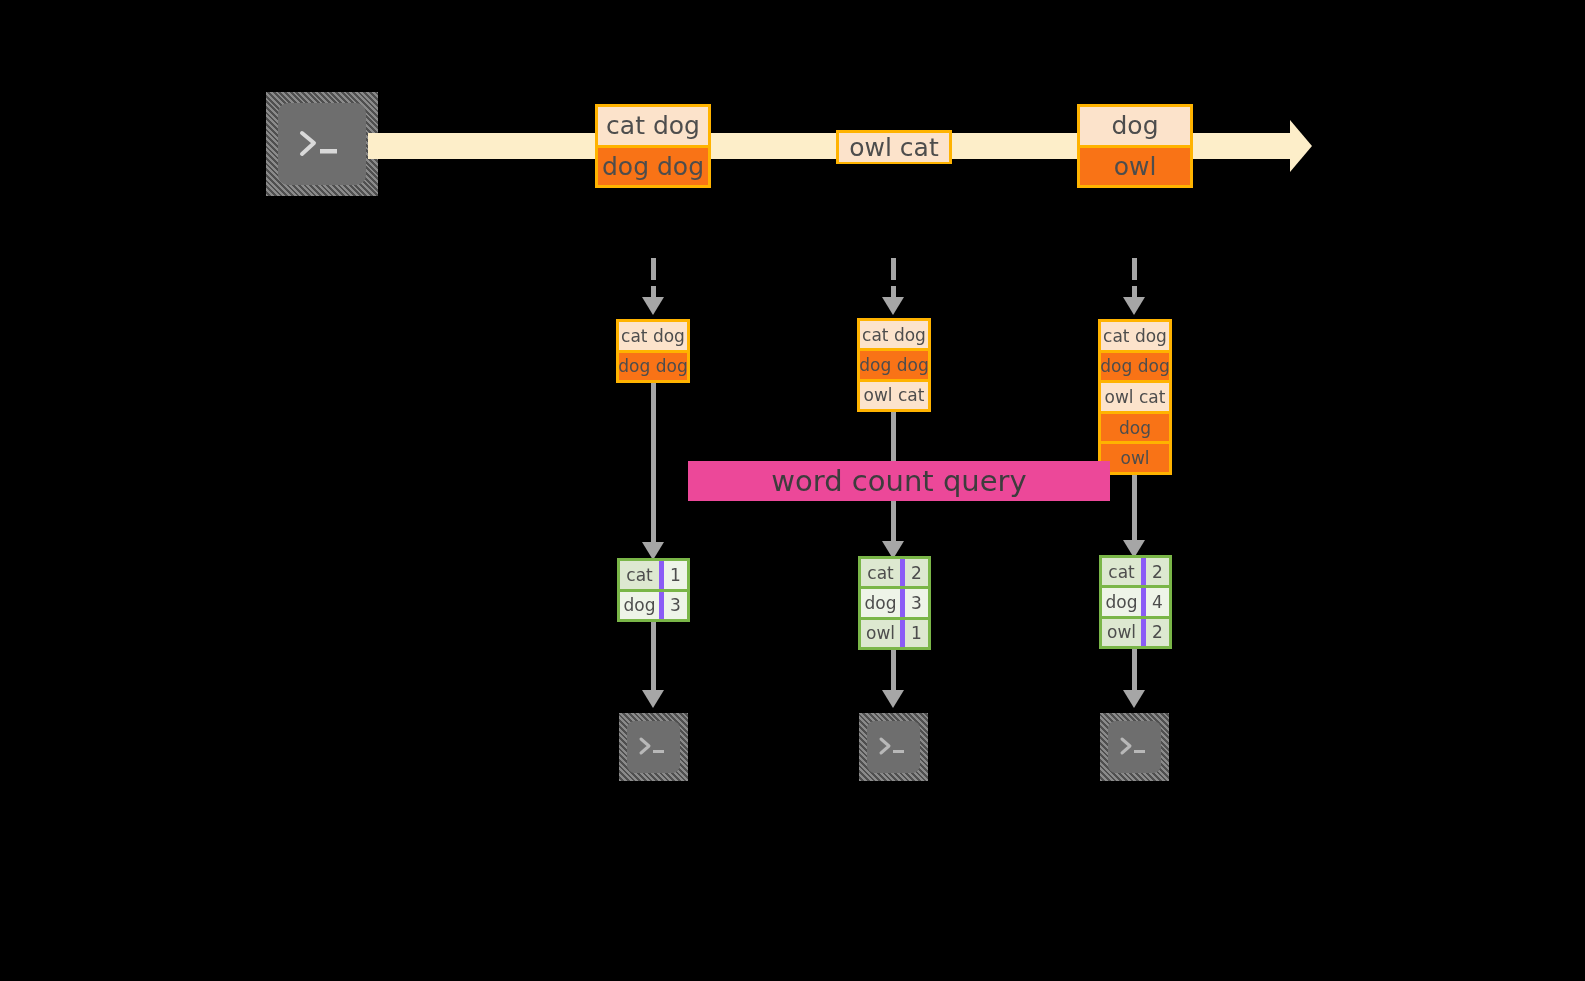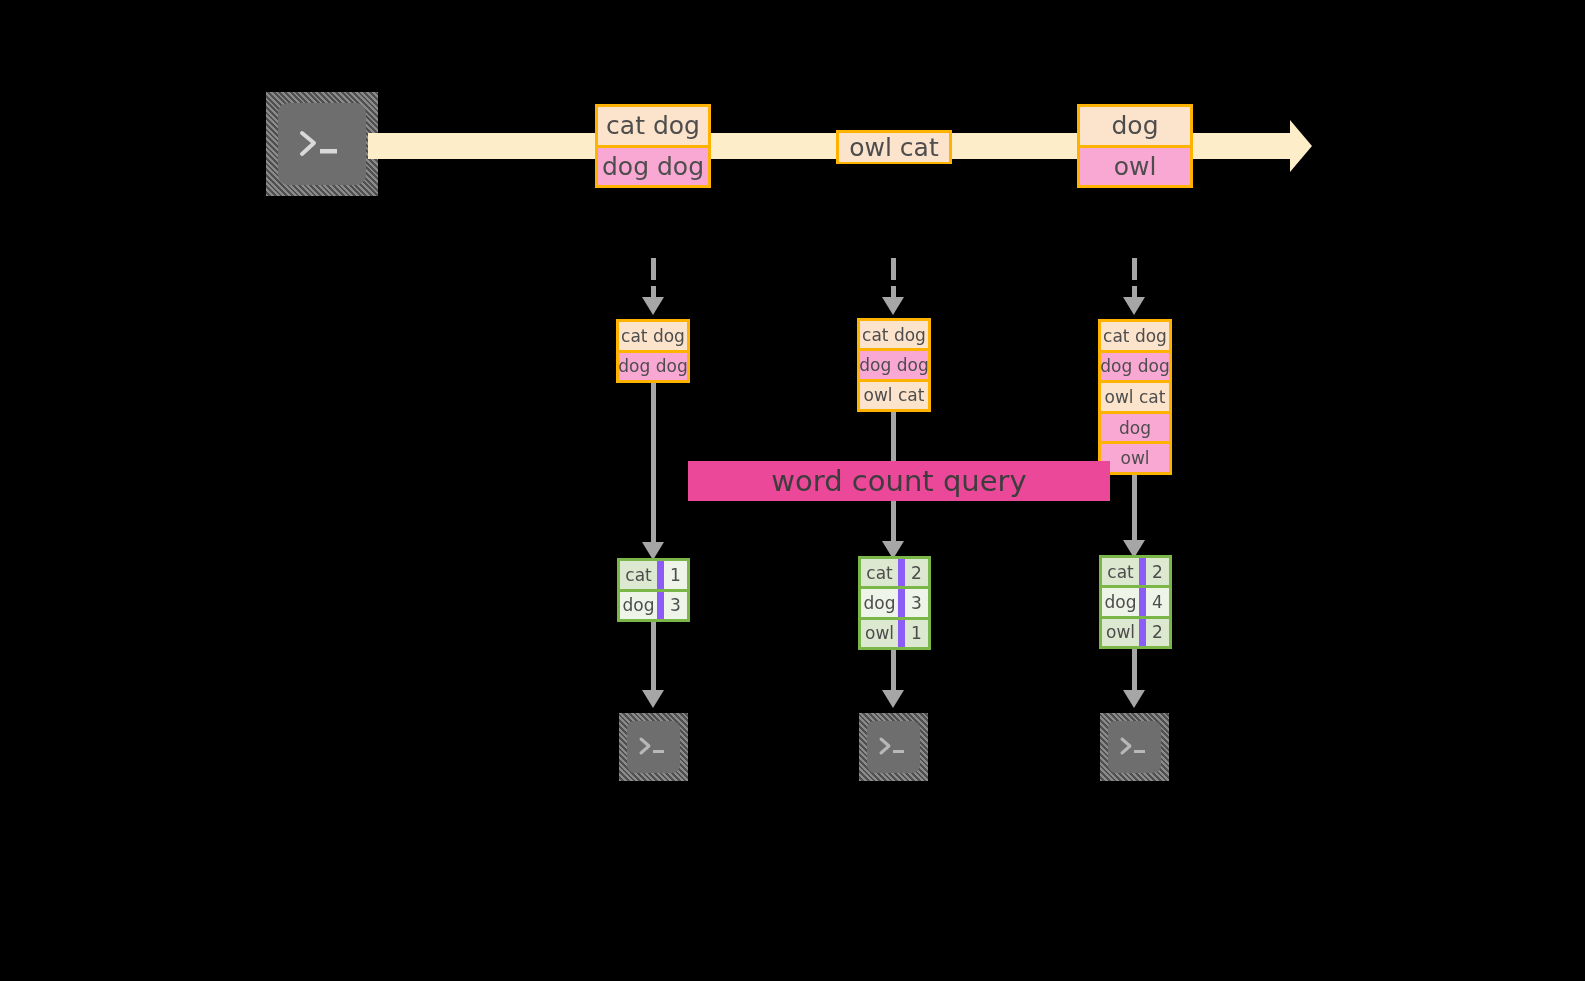--- a/index.html
+++ b/index.html
@@ -67,21 +67,21 @@
   .stack .row {
     flex: 1 1 auto;
     display: flex;
     align-items: center;
     justify-content: center;
     box-sizing: border-box;
     white-space: nowrap;
   }
   .stack .row.sep { border-top: 3px solid #ffb300; }
   .stack .row.shade-a { background: #fce3cb; }
-  .stack .row.shade-b { background: #f9a8d4; }
+  .stack .row.shade-b { background: #f97316; }
 
   
   .stack.big .row { font-size: 25px; }
   
   .stack.small .row { font-size: 17px; }
 
   
   .kvtable {
     position: absolute;
     box-sizing: border-box;
@@ -99,21 +99,21 @@
   .kvtable .kcell, .kvtable .vcell {
     display: flex;
     align-items: center;
     justify-content: center;
     box-sizing: border-box;
     font-size: 17px;
     white-space: nowrap;
   }
   .kvtable .kcell {
     flex: 0 0 44px;
-    border-right: 7px solid #8b5cf6;
+    border-right: 5px solid #8b5cf6;
   }
   .kvtable .vcell { flex: 1 1 auto; }
   .kvtable .shade-a { background: #dde8d0; }
   .kvtable .shade-b { background: #eef4e8; }
 
   
   .arrow-stem {
     position: absolute;
     background: #a6a6a6;
     width: 5px;

